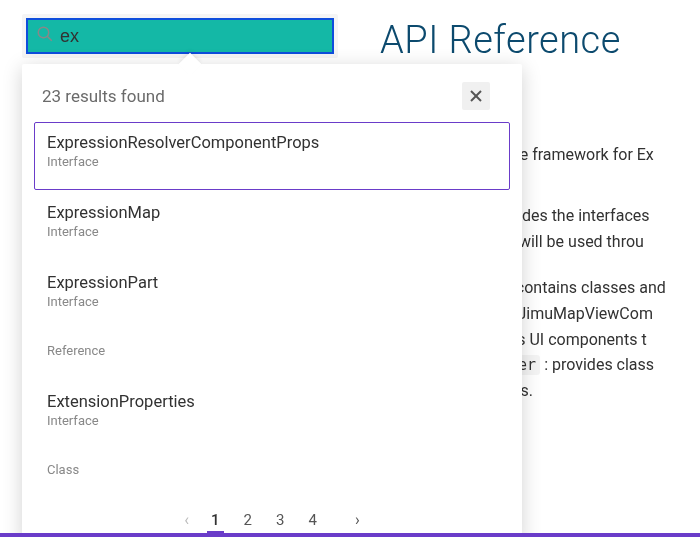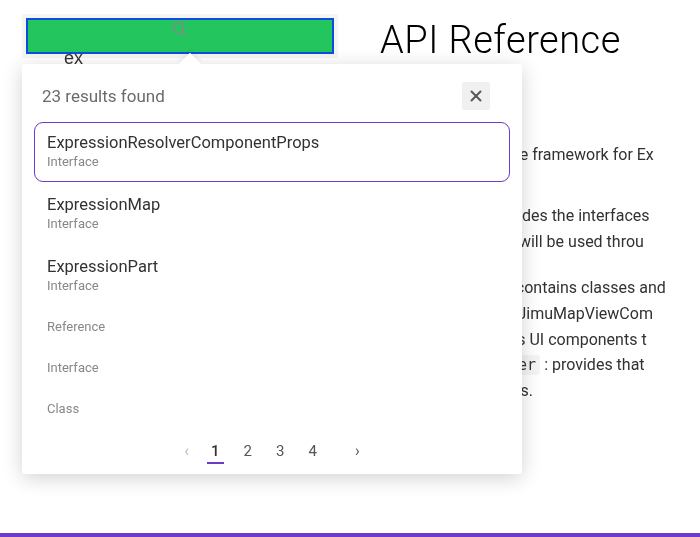--- a/index.html
+++ b/index.html
@@ -12,21 +12,21 @@
     position: relative;
     color: #323232;
   }
   .page-title {
     position: absolute;
     top: 18px;
     left: 380px;
     font-size: 38px;
     font-weight: 300;
     letter-spacing: 0.5px;
-    color: #000000;
+    color: #0c4a6e;
   }
   .body-text {
     position: absolute;
     left: 487px;
     width: 300px;
     font-size: 16px;
     line-height: 1.6;
     color: #323232;
   }
   .line1 { top: 142px; }
@@ -47,26 +47,25 @@
     width: 316px;
     height: 44px;
     background: #f5f5f5;
     border-radius: 2px;
     padding: 4px;
   }
   .search-box {
     width: 100%;
     height: 100%;
     border: 2px solid #0f4edc;
-    background: #22c55e;
+    background: #14b8a6;
     display: flex;
     align-items: center;
     padding: 0 8px;
     gap: 6px;
-    flex-direction: column;
   }
   .search-icon-svg { width: 18px; height: 18px; stroke: #888; stroke-width: 2; fill: none; }
   .search-input {
     flex: 1;
     border: none;
     outline: none;
     font-size: 18px;
     color: #323232;
     background: transparent;
   }
@@ -109,23 +108,23 @@
     align-items: center;
     justify-content: center;
     background: #f0f0f0;
     border-radius: 2px;
     cursor: pointer;
   }
   .close-btn svg { width: 12px; height: 12px; stroke: #555; stroke-width: 2; }
 
   .result-list { padding: 0 12px; }
   .result-item {
-    padding: 10px 12px 12px 12px;
+    padding: 10px 12px 20px 12px;
     border: 1px solid transparent;
-    border-radius: 9px;
+    border-radius: 2px;
     margin-bottom: 2px;
     cursor: pointer;
   }
   .result-item.selected { border: 1px solid #6a3cc9; }
   .result-title {
     font-size: 16.5px;
     color: #323232;
     margin-bottom: 2px;
   }
   .result-type {
@@ -172,21 +171,21 @@
 <body>
 
 <div class="page-title">API Reference</div>
 
 <div class="body-text line1">of the framework for Ex</div>
 <div class="body-text line2">provides the interfaces</div>
 <div class="body-text line3"> that will be used throu</div>
 <div class="body-text line4"><span class="code">s</span><span> : contains classes and</span></div>
 <div class="body-text line5"> and JimuMapViewCom</div>
 <div class="body-text line6">ludes UI components t</div>
-<div class="body-text line7"><span class="code">ilder</span><span> : provides that</span></div>
+<div class="body-text line7"><span class="code">ilder</span><span> : provides class</span></div>
 <div class="body-text line8">Props.</div>
 
 <div class="search-area">
   <div class="search-box">
     <span>
       <svg class="search-icon-svg" viewBox="0 0 24 24">
           <circle cx="10" cy="10" r="7"></circle>
           <line x1="15" y1="15" x2="21" y2="21"></line>
         </svg>
     </span>
@@ -215,20 +214,21 @@
         <div class="result-type">Interface</div>
       </div>
       <div class="result-item">
         <div class="result-title">ExpressionPart</div>
         <div class="result-type">Interface</div>
       </div>
       <div class="result-item">
         <div class="result-type">Reference</div>
       </div>
       <div class="result-item">
+        <div class="result-title">ExtensionProperties</div>
         <div class="result-type">Interface</div>
       </div>
       <div class="result-item">
         <div class="result-type">Class</div>
       </div>
     </div>
   <div class="pagination">
     <span class="page-arrow">‹</span>
     <span id="page-nums"><span class="page-num active" style="margin-right: 16px;">1</span><span class="page-num" style="margin-right: 16px;">2</span><span class="page-num" style="margin-right: 16px;">3</span><span class="page-num" style="margin-right: 16px;">4</span></span>
     <span class="page-arrow enabled">›</span>

